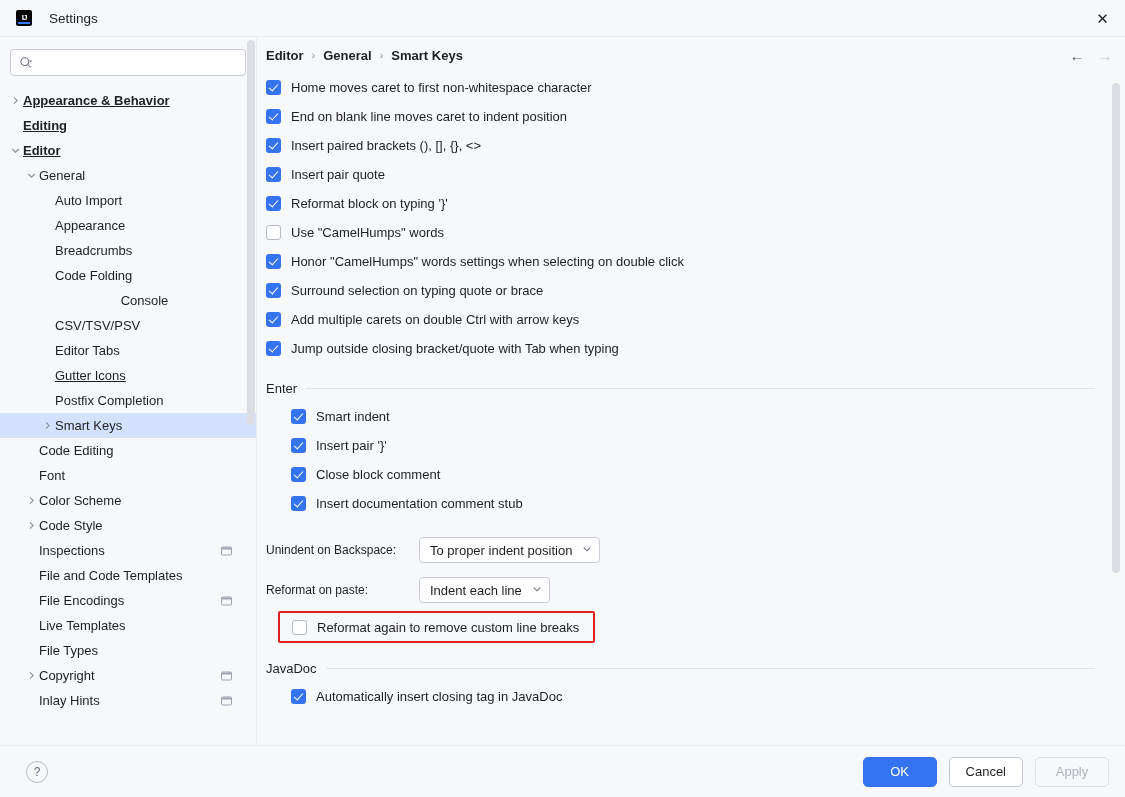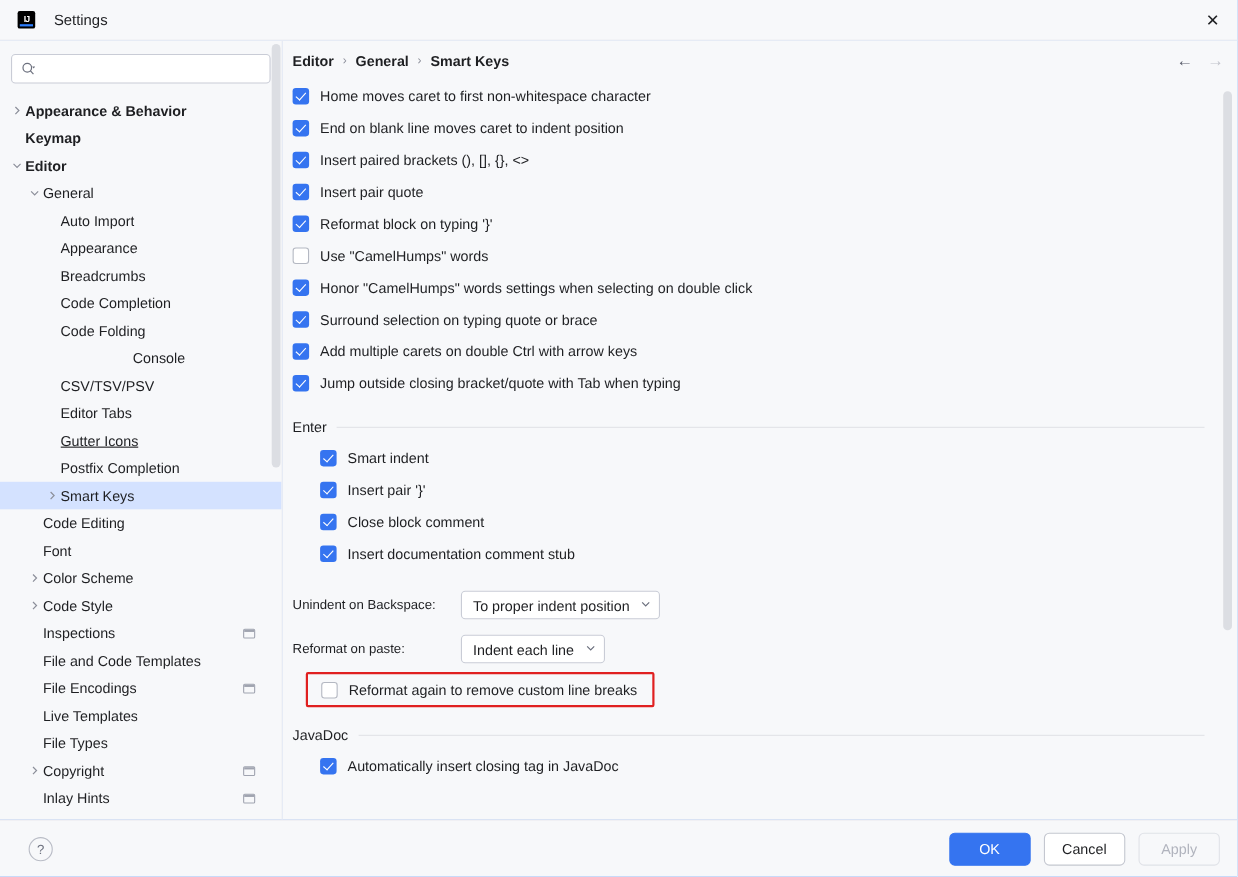--- a/index.html
+++ b/index.html
@@ -71,21 +71,21 @@
     font-size: 13px; color: #1e1f22; white-space: nowrap;
     position: relative; padding-right: 22px;
   }
   .tree-item.selected { background: #d4e2ff; }
   .tree-item .arrow {
     width: 16px; flex: 0 0 16px; display: flex; align-items: center; justify-content: center;
     color: #8c8f9a; font-size: 9px;
   }
   .tree-item .arrow.empty { visibility: hidden; }
   .tree-item .lbl { overflow: hidden; text-overflow: ellipsis; }
-  .tree-item.bold .lbl { font-weight: bold; }
+  .tree-item.bold .lbl { font-weight: bold; text-decoration: underline; }
   .badge-icon {
     position: absolute; right: 24px; top: 50%; transform: translateY(-50%);
     width: 11px; height: 9px; border: 1.4px solid #a0a4b0; border-radius: 1.5px;
   }
   .badge-icon::before{
     content:""; position:absolute; left:0; top:0; right:0; height:2px; background:#a0a4b0;
   }
   .sb-scroll {
     position: absolute; right: 1px; width: 8px; background: #dcdee3; border-radius: 4px;
   }
@@ -209,21 +209,21 @@
           <div class="tree-item bold" style="padding-left: 7px;">
             <span class="arrow">
               <svg width="9" height="9" viewBox="0 0 9 9">
                 <path d="M3 1.3 L6.2 4.5 L3 7.7" fill="none" stroke="#8c8f9a" stroke-width="1.1"></path>
               </svg>
             </span>
             <span class="lbl">Appearance &amp; Behavior</span>
           </div>
           <div class="tree-item bold" style="padding-left: 7px;">
             <span class="arrow empty"></span>
-            <span class="lbl">Keymap</span>
+            <span class="lbl">Editing</span>
           </div>
           <div class="tree-item bold" style="padding-left: 7px;">
             <span class="arrow">
               <svg width="9" height="9" viewBox="0 0 9 9">
                 <path d="M1.3 3 L4.5 6.2 L7.7 3" fill="none" stroke="#8c8f9a" stroke-width="1.1"></path>
               </svg>
             </span>
             <span class="lbl">Editor</span>
           </div>
           <div class="tree-item" style="padding-left: 23px;">
@@ -238,24 +238,20 @@
             <span class="arrow empty"></span>
             <span class="lbl">Auto Import</span>
           </div>
           <div class="tree-item" style="padding-left: 39px;">
             <span class="arrow empty"></span>
             <span class="lbl">Appearance</span>
           </div>
           <div class="tree-item" style="padding-left: 39px;">
             <span class="arrow empty"></span>
             <span class="lbl">Breadcrumbs</span>
-          </div>
-          <div class="tree-item" style="padding-left: 39px;">
-            <span class="arrow empty"></span>
-            <span class="lbl">Code Completion</span>
           </div>
           <div class="tree-item" style="padding-left: 39px;">
             <span class="arrow empty"></span>
             <span class="lbl">Code Folding</span>
           </div>
           <div class="tree-item" style="padding-left: 39px; justify-content: center;">
             <span class="arrow empty"></span>
             <span class="lbl">Console</span>
           </div>
           <div class="tree-item" style="padding-left: 39px;">

